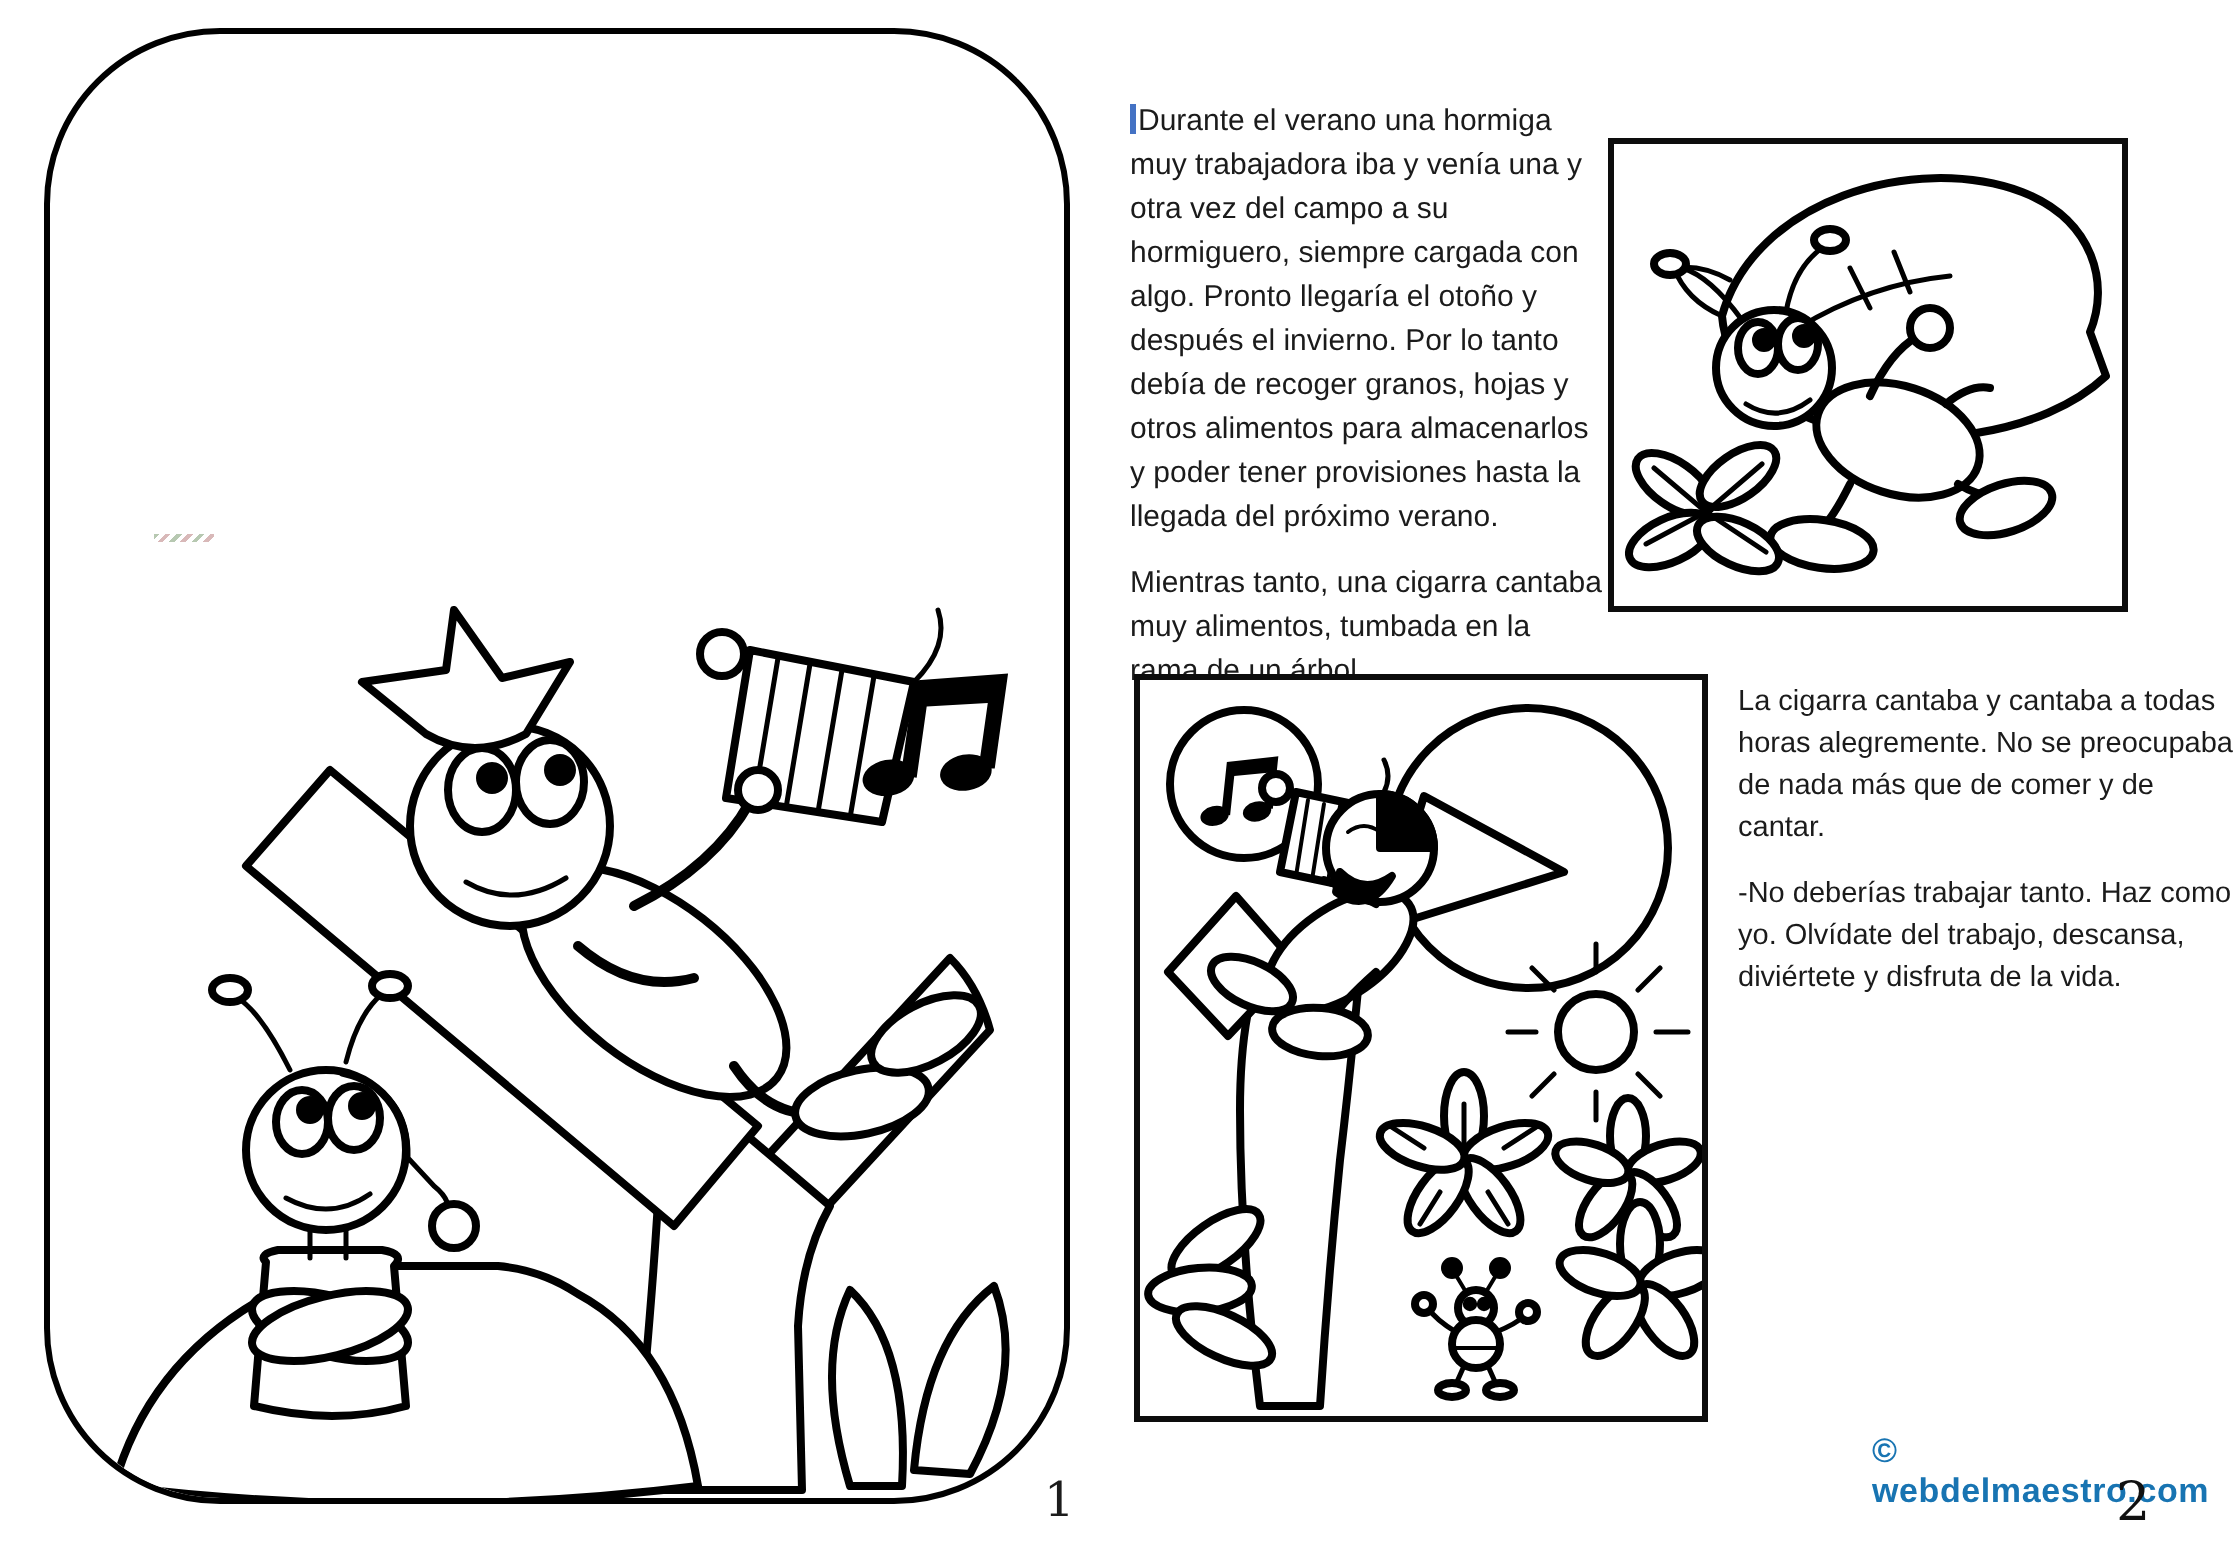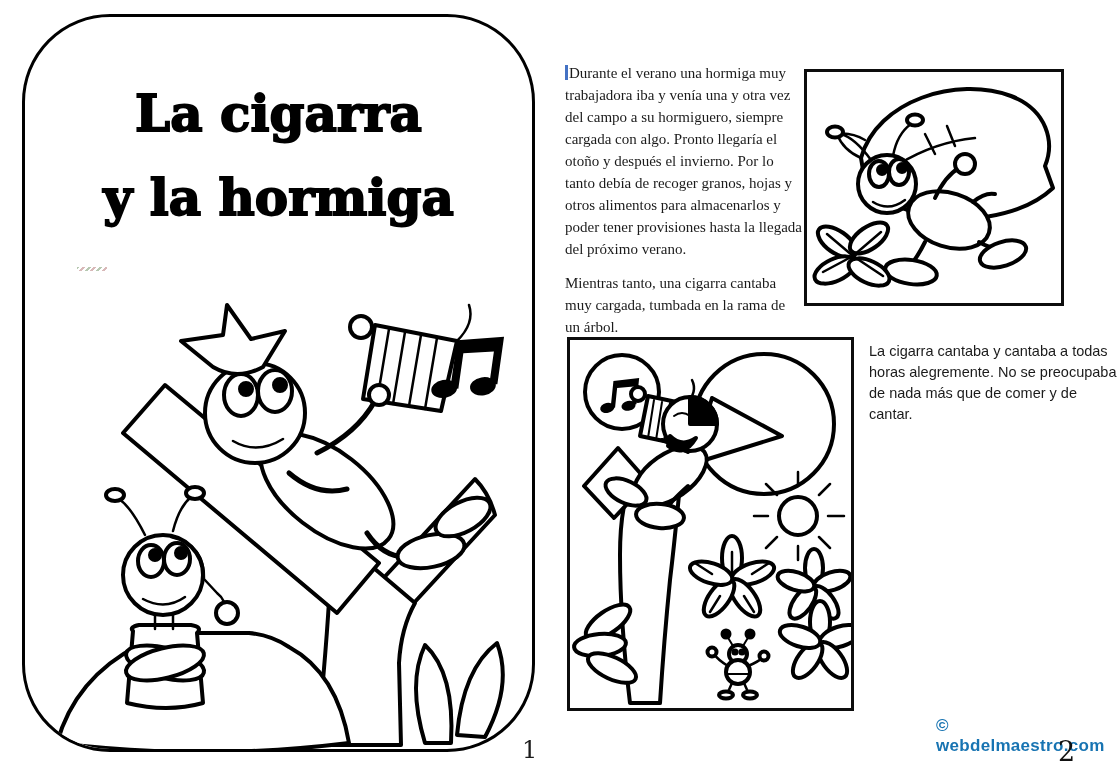--- a/index.html
+++ b/index.html
@@ -14,21 +14,21 @@
                -webkit-text-stroke:1.8px #000;}
   .story-title .t-line{display:block;font-size:50px;line-height:1;}
   .story-title .t2{margin-top:34px;}
   .squiggle{position:absolute;left:52px;top:250px;width:30px;height:4px;opacity:.55;
     background:repeating-linear-gradient(135deg,#7c9c72 0 2px,transparent 2px 4px,#b97f7f 4px 6px,transparent 6px 8px);}
   .illo-left{position:absolute;left:2px;top:266px;width:505px;height:468px;}
   .page-num-1{position:absolute;left:522px;top:736px;font-family:"DejaVu Serif",serif;
               font-size:24px;color:#1b1b1b;}
   
   .col-top{position:absolute;left:565px;top:50px;width:238px;}
-  .col-top p{margin:12px 0 11px 0;font-size:15px;line-height:22px;font-family:Liberation Serif, serif;}
+  .col-top p{margin:0 0 11px 0;font-size:15px;line-height:22px;}
   .caret{display:inline-block;width:3px;height:15px;background:var(--caret,#4472c4);
          margin-right:1px;vertical-align:-2px;}
   .illo-frame{position:absolute;border:3px solid #0d0d0d;background:#fff;box-sizing:border-box;}
   .frame-topright{left:804px;top:69px;width:260px;height:237px;}
   .frame-middle{left:567px;top:337px;width:287px;height:374px;}
   .illo-frame svg{display:block;width:100%;height:100%;}
   .col-side{position:absolute;left:869px;top:341px;width:248px;}
   .col-side p{margin:0 0 12px 0;font-size:14.5px;line-height:21px;}
   .watermark{position:absolute;left:936px;top:716px;font-size:17px;font-weight:bold;
              letter-spacing:.3px;color:var(--watermark,#1874b2);z-index:1;text-decoration:none;}
@@ -37,24 +37,20 @@
   
   .lineart{stroke:#000;fill:#fff;stroke-width:4;stroke-linejoin:round;stroke-linecap:round;}
   .thin{stroke-width:2.5;fill:none;}
 </style>
 </head>
 <body>
 
 <div class="canvas">
 
   <div class="page-frame">
-    <div class="story-title">
-      <span class="t-line">La cigarra</span>
-      <span class="t-line t2">y la hormiga</span>
-    </div>
     <span class="squiggle"></span>
 
     <svg class="illo-left" viewBox="0 0 505 468">
       <g class="lineart">
         <path d="M352,300 L448,196 Q462,210 468,232 L385,322 Z"></path>
         <path d="M290,462 Q300,360 303,300 Q305,278 322,264 L388,320 Q374,345 372,380 L374,462 Z"></path>
         <path d="M96,150 L138,102 L352,280 L310,330 Z"></path>
       </g>
       <g class="lineart">
         <path d="M398,460 Q380,400 398,362 Q428,390 424,460 Z"></path>
@@ -106,21 +102,21 @@
         <ellipse cx="18" cy="62" rx="13" ry="9" transform="rotate(-18 18 62)"></ellipse>
         <ellipse cx="56" cy="54" rx="13" ry="9" transform="rotate(-18 56 54)"></ellipse>
         <path d="M24,60 L24,12 L70,2 L70,50 L62,51 L62,18 L32,24 L32,60 Z"></path>
       </g>
     </svg>
   </div>
   <div class="page-num-1">1</div>
 
   <div class="col-top">
     <p><span class="caret"></span><span>Durante el verano una hormiga muy trabajadora iba y venía una y otra vez del campo a su hormiguero, siempre cargada con algo. Pronto llegaría el otoño y después el invierno. Por lo tanto debía de recoger granos, hojas y otros alimentos para almacenarlos y poder tener provisiones hasta la llegada del próximo verano.</span></p>
-    <p>Mientras tanto, una cigarra cantaba muy cargada, tumbada en la rama de un árbol.</p>
+    <p>Mientras tanto, una cigarra cantaba muy alimentos, tumbada en la rama de un árbol.</p>
   </div>
 
   <div class="illo-frame frame-topright">
     <svg viewBox="0 0 254 231">
       <g class="lineart" stroke-width="3">
         <g>
           <path d="M54,86 C70,28 150,4 204,24 C240,38 248,70 238,94 L246,116 C214,146 152,154 106,140 C74,130 56,110 54,86 Z"></path>
           <path class="thin" d="M54,86 Q36,78 30,62 Q44,60 58,68"></path>
           <path class="thin" d="M92,92 Q128,70 168,66 M128,82 L118,62 M148,74 L140,54"></path>
         </g>
@@ -235,18 +231,19 @@
           <path d="M162,343 L158,352 M174,343 L178,352" fill="none" stroke-width="2.5"></path>
           <ellipse cx="156" cy="355" rx="7" ry="3.5"></ellipse>
             <ellipse cx="180" cy="355" rx="7" ry="3.5"></ellipse>
         </g>
       </g>
     </svg>
   </div>
 
   <div class="col-side">
     <p>La cigarra cantaba y cantaba a todas horas alegremente. No se preocupaba de nada más que de comer y de cantar.</p>
+    <p>-No deberías trabajar tanto. Haz como yo. Olvídate del trabajo, descansa, diviértete y disfruta de la vida.</p>
   </div>
 
   <a class="watermark">© webdelmaestro.com</a>
   <div class="page-num-2">2</div>
 
 </div>
 
 </body></html>

